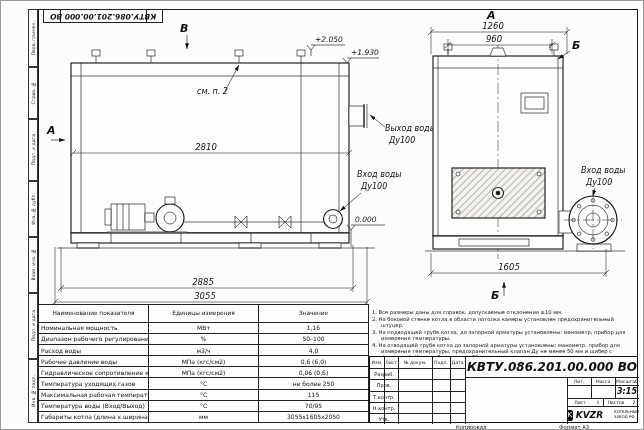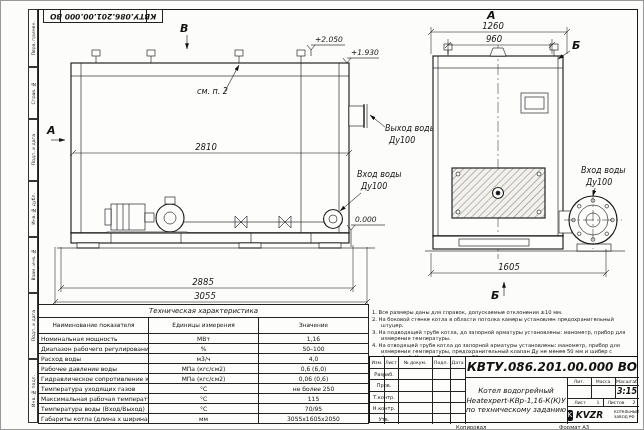--- a/index.html
+++ b/index.html
@@ -283,23 +283,20 @@
     <div class="strip" style="height:66px">
         <span>Подп. и дата</span>
       </div>
     <div class="strip" style="height:64px">
         <span>Инв. № подл.</span>
       </div>
   </div>
 
   <table class="tech">
     <tbody>
-        <tr class="t-title">
-          <td colspan="3">Техническая характеристика</td>
-        </tr>
     <tr class="t-head">
       <td>Наименование показателя</td>
       <td>Единицы измерения</td>
       <td>Значение</td>
     </tr>
     <tr class="t-row">
           <td>Номинальная мощность</td>
           <td class="u">МВт</td>
           <td class="v">1,16</td>
         </tr>
@@ -380,25 +377,20 @@
     <div class="c f46" style="left:62px;top:0;width:18px;height:11px">Подп.</div>
     <div class="c f46" style="left:80px;top:0;width:15px;height:11px">Дата</div>
     <div class="c f5" style="left:0;top:11px;width:28px;height:11px">Разраб.</div>
     <div class="c f5" style="left:0;top:22px;width:28px;height:12px">Пров.</div>
     <div class="c f5" style="left:0;top:34px;width:28px;height:11px">Т.контр.</div>
     <div class="c f5" style="left:0;top:45px;width:28px;height:11px">Н.контр.</div>
     <div class="c f5" style="left:0;top:56px;width:28px;height:11px">Утв.</div>
 
     <div class="c docnum" style="left:95px;top:0;width:174px;height:20px">КВТУ.086.201.00.000 ВО</div>
 
-    <div class="c namecell f7" style="left:95px;top:20px;width:102px;height:47px">
-      <div>Котел водогрейный</div>
-      <div>Heatexpert-КВр-1,16-К(К)У</div>
-      <div>по техническому заданию</div>
-    </div>
 
     <div class="c f46" style="left:197px;top:20px;width:24px;height:8px">Лит.</div>
     <div class="c f46" style="left:221px;top:20px;width:24px;height:8px">Масса</div>
     <div class="c f46" style="left:245px;top:20px;width:24px;height:8px">Масштаб</div>
     <div class="c scale" style="left:245px;top:28px;width:24px;height:13px">3:15</div>
     <div class="c f46" style="left:197px;top:41px;width:26px;height:8px">Лист</div>
     <div class="c f46" style="left:223px;top:41px;width:10px;height:8px">1</div>
     <div class="c f46" style="left:233px;top:41px;width:26px;height:8px">Листов</div>
     <div class="c f46" style="left:259px;top:41px;width:10px;height:8px">2</div>
 

